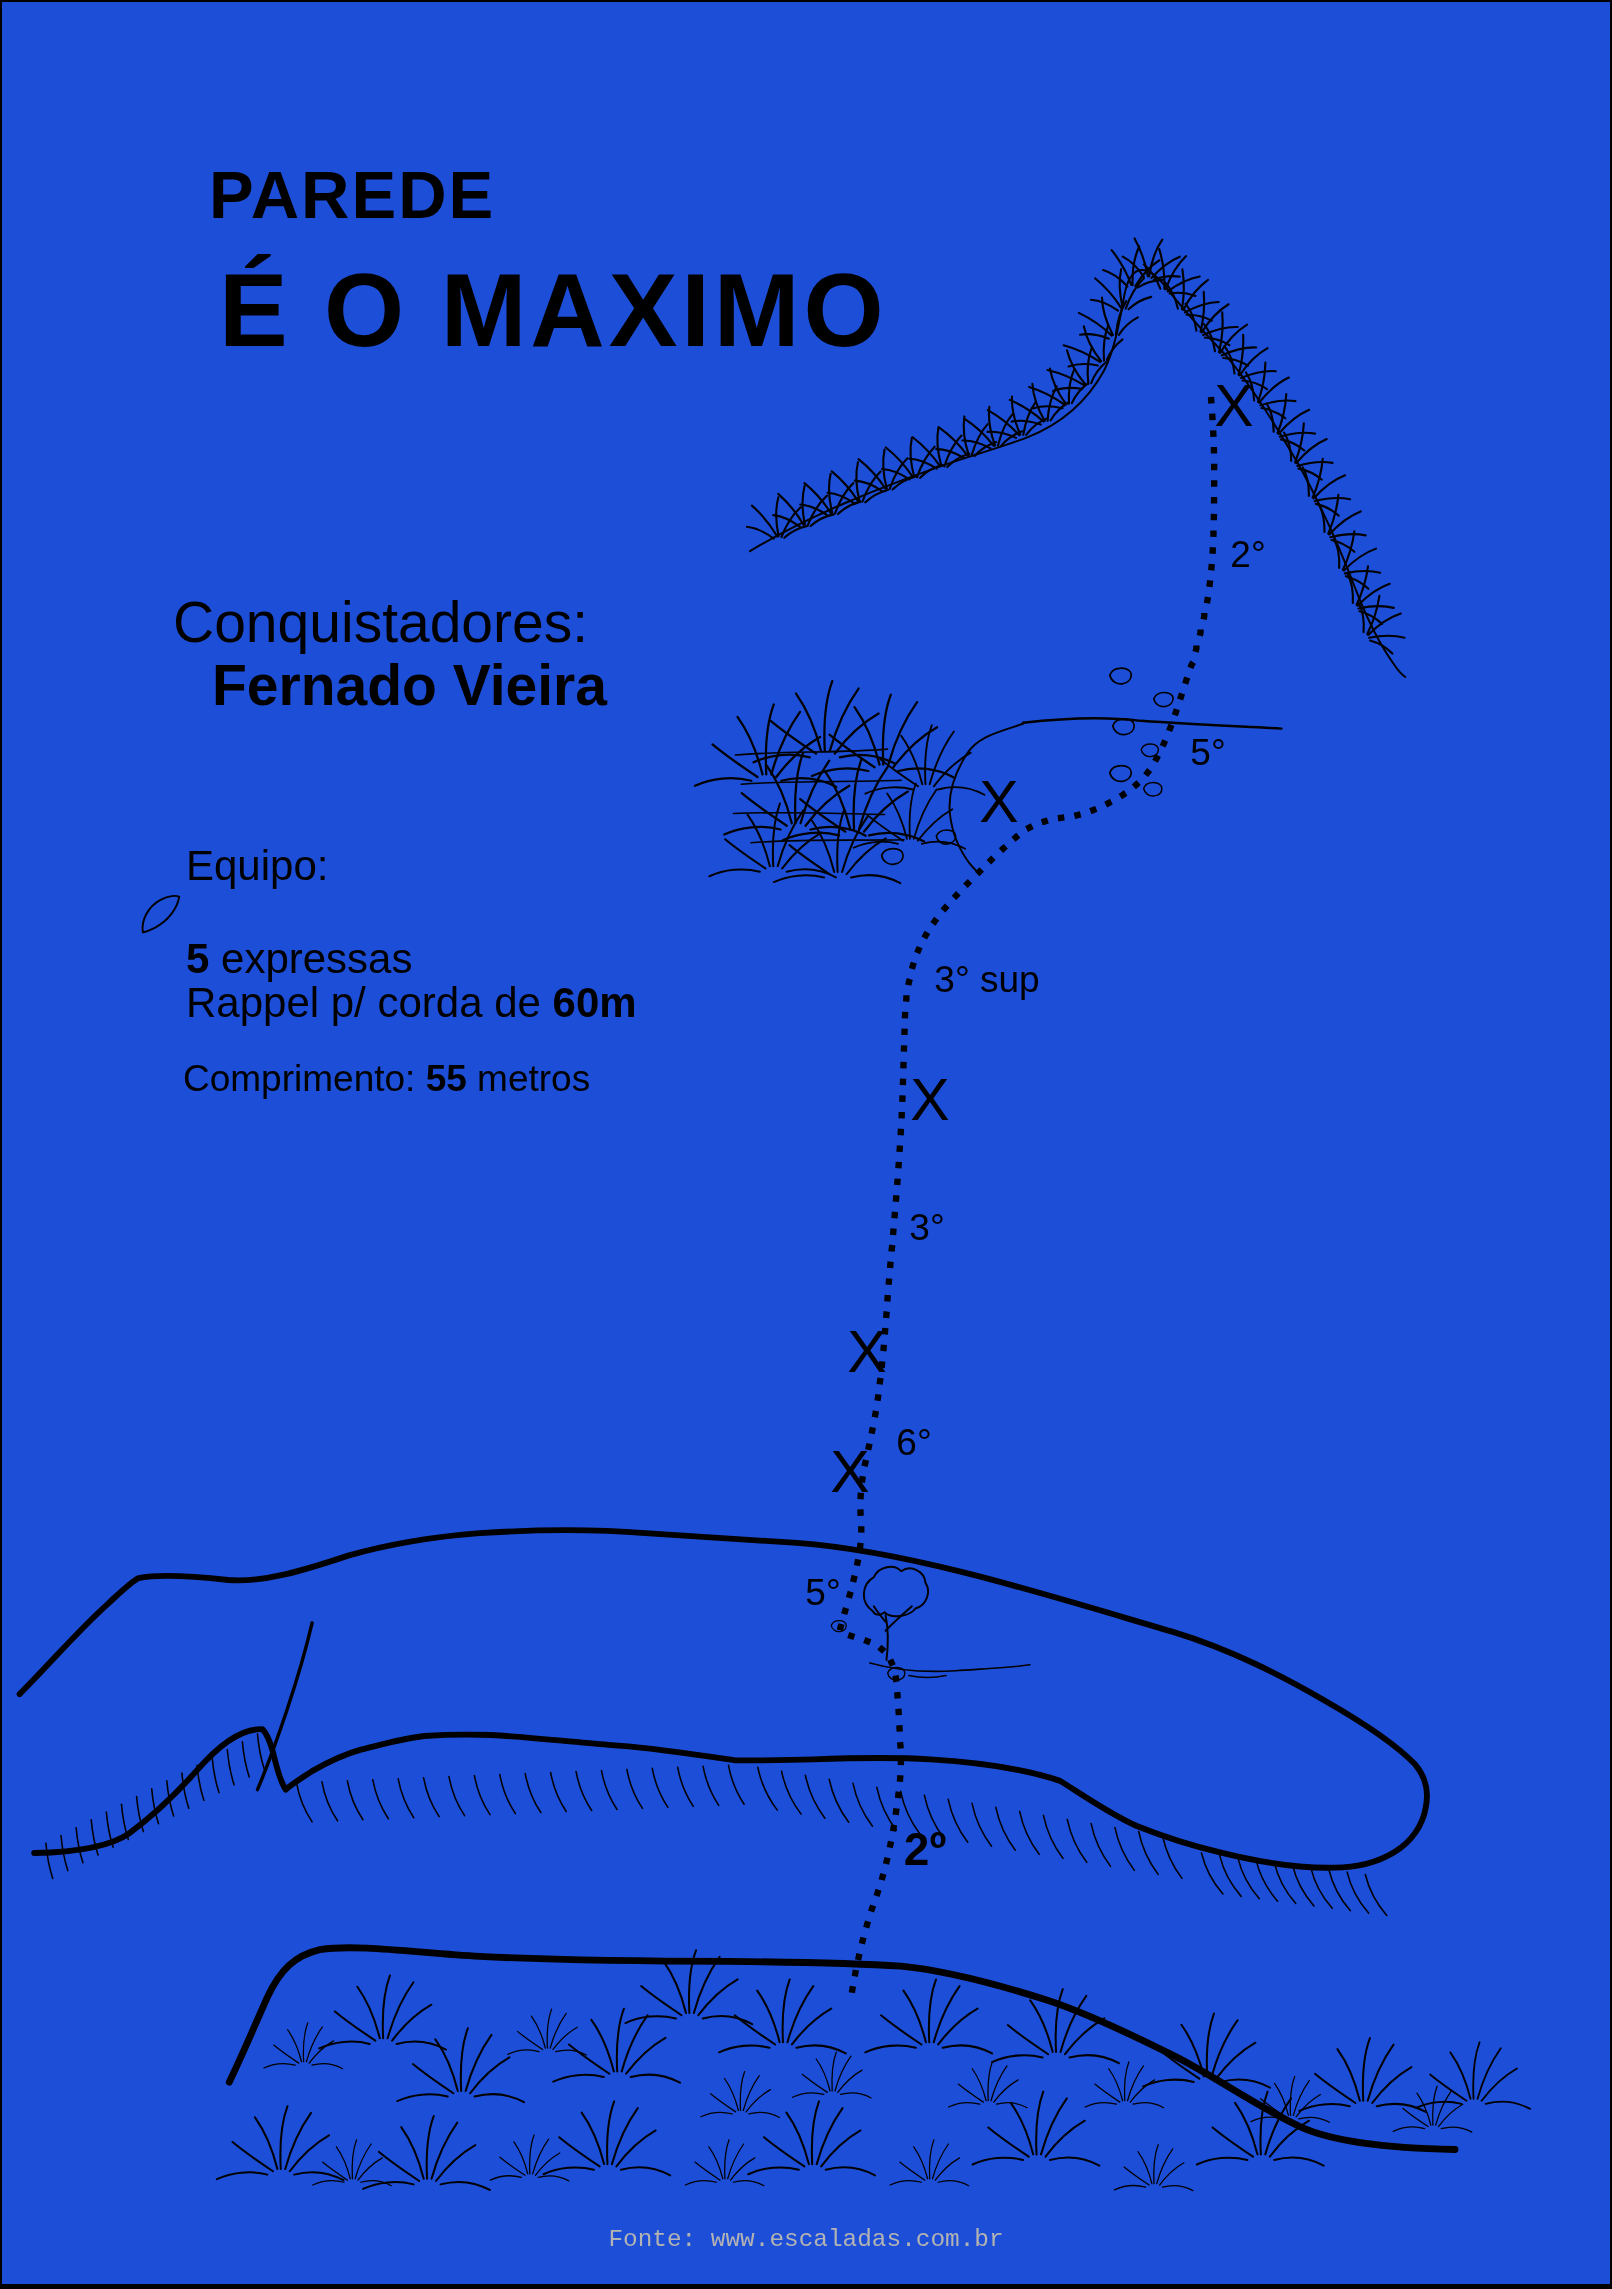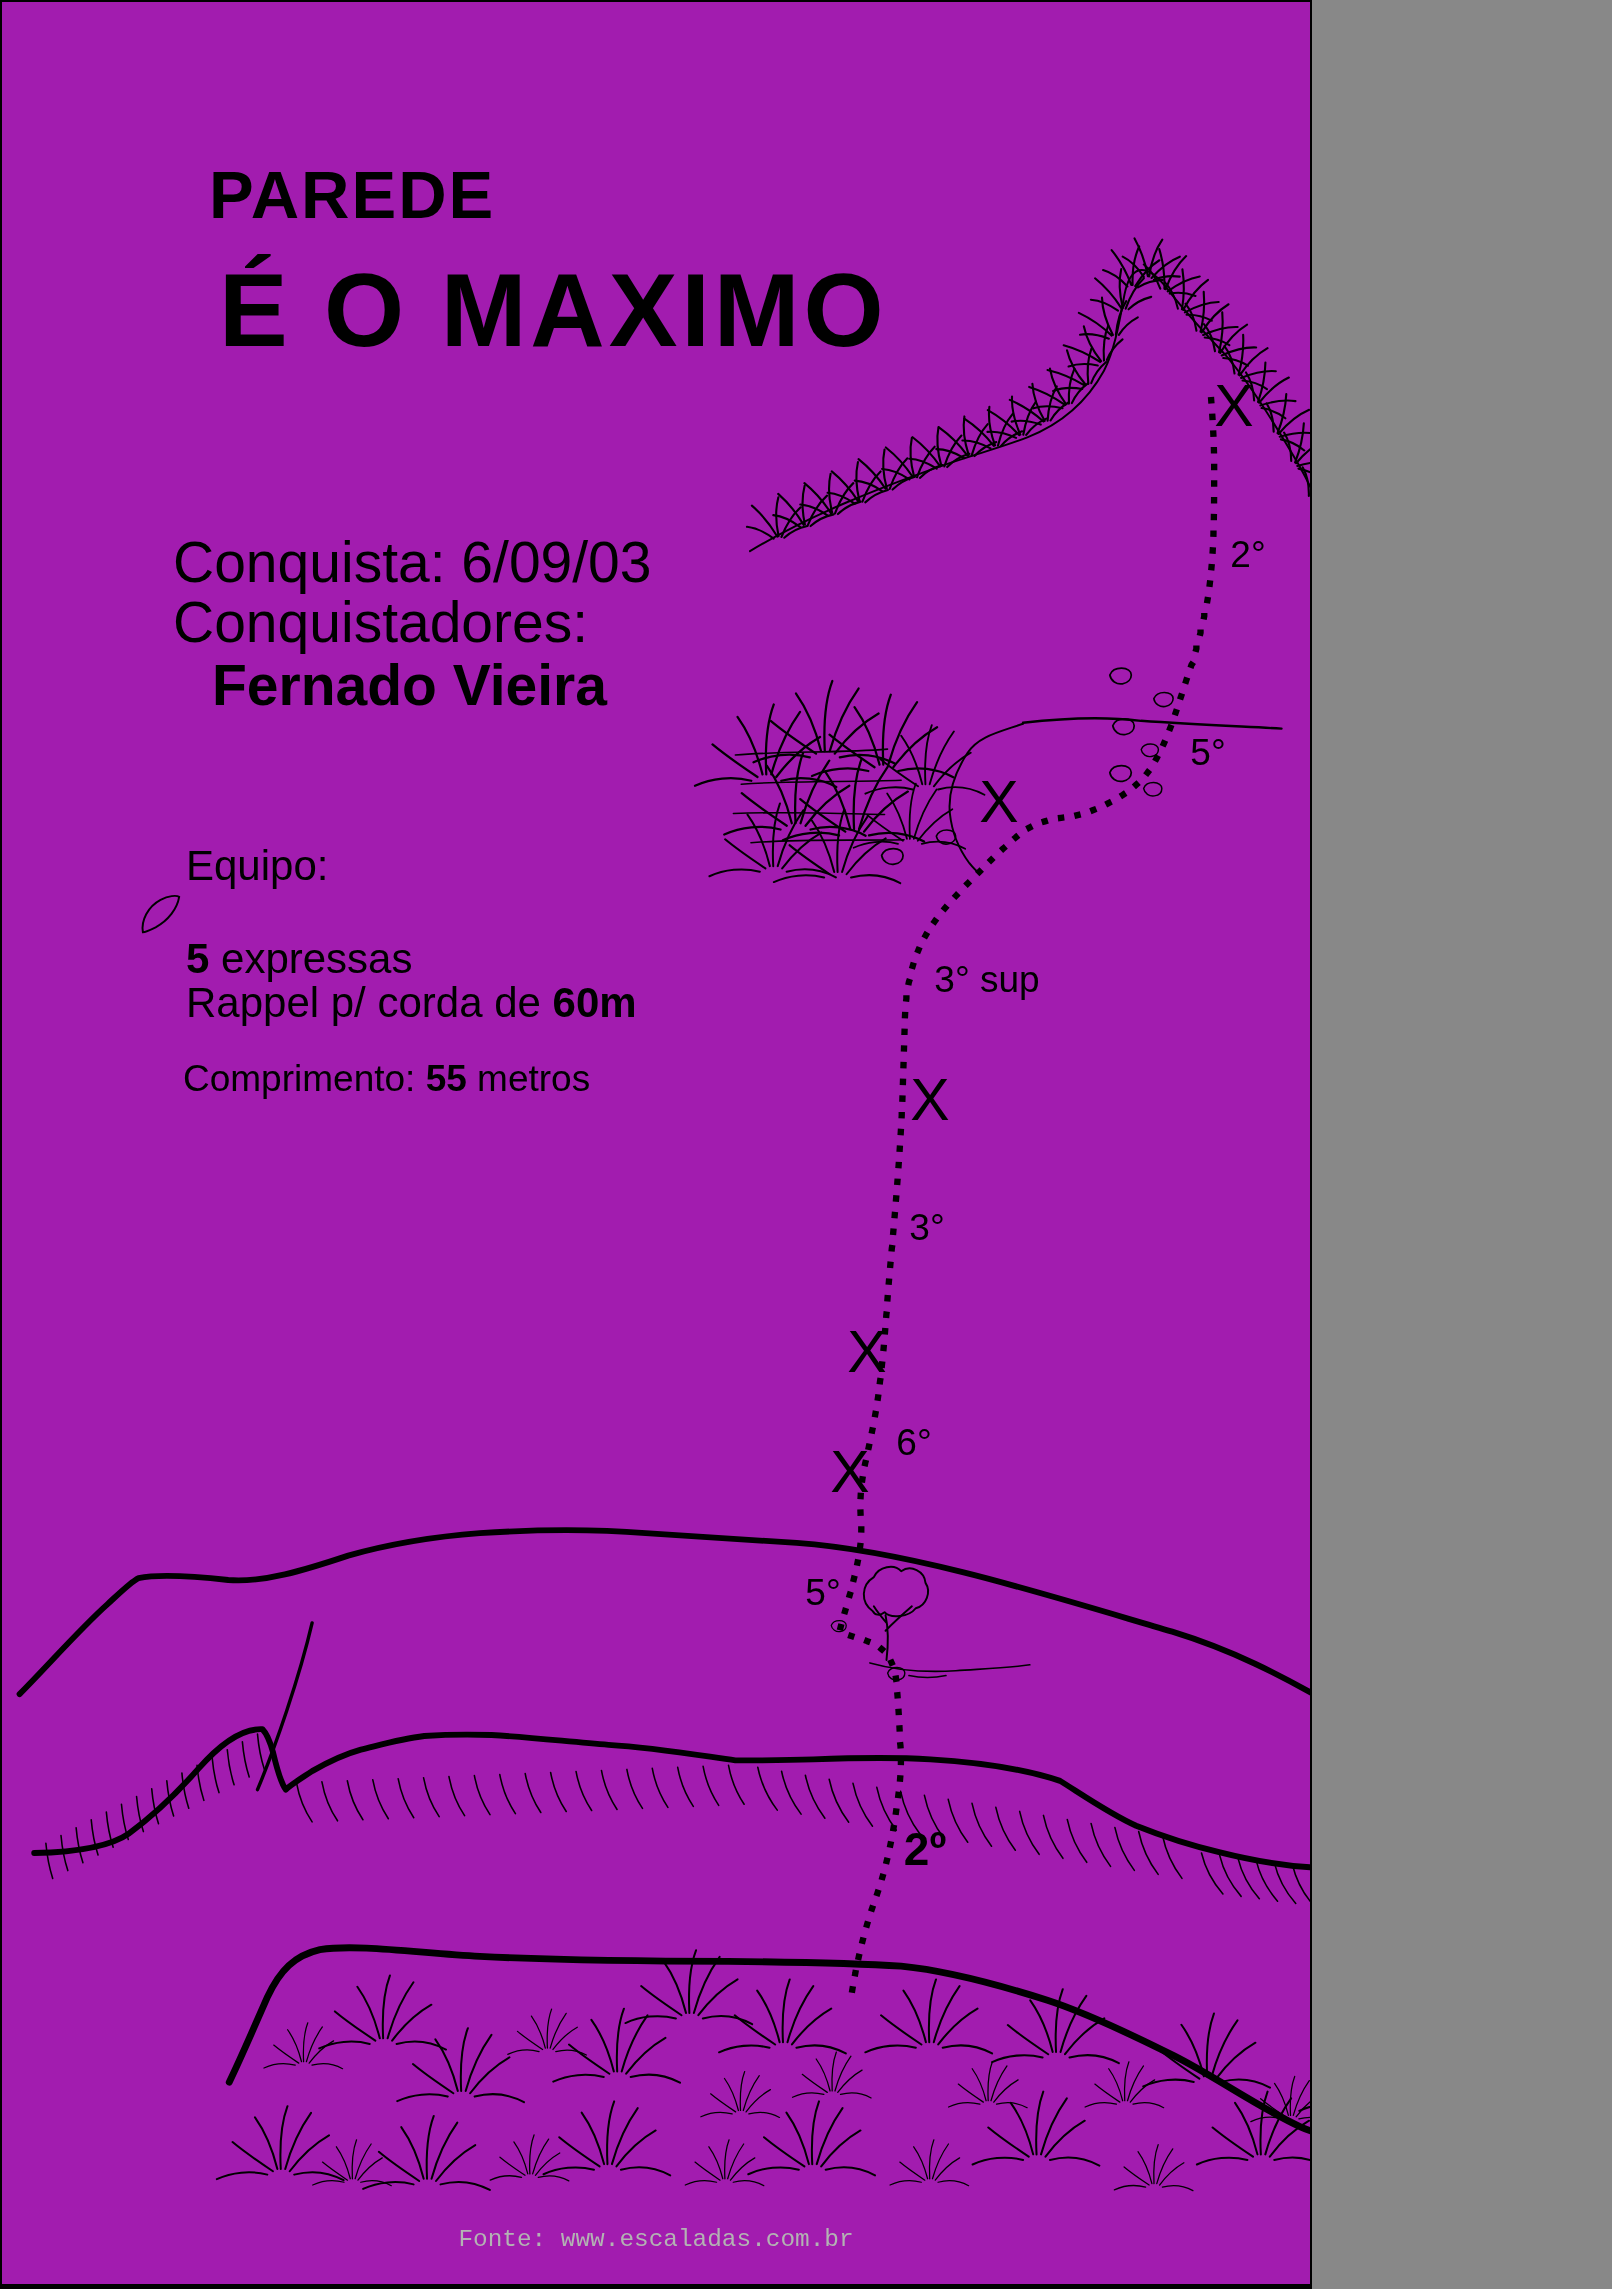--- a/index.html
+++ b/index.html
@@ -1,19 +1,19 @@
 <!DOCTYPE html>
 <html><head>
 <meta charset="utf-8">
 <style>
   html,body{margin:0;padding:0;background:#888;}
   .page{
     position:relative;
-    width:1312px;height:2290px;
-    background:#a21caf;
+    width:1612px;height:2290px;
+    background:#1d4ed8;
     box-sizing:border-box;
     border-left:2.9px solid #000;
     border-top:2.9px solid #000;
     border-right:2px solid #000;
     border-bottom:6.8px solid #000;
     overflow:hidden;
     font-family:"Liberation Sans", sans-serif;
     color:#000;
   }
   .abs{position:absolute;white-space:nowrap;line-height:1;}
@@ -220,21 +220,20 @@
         <path d="M-4,0 C-8,-16 -14,-32 -24,-46 M-1,0 C-2,-20 -1,-40 5,-56 M3,0 C8,-18 16,-36 26,-50 M7,2 C16,-10 28,-22 42,-30 M-8,2 C-20,-6 -32,-14 -44,-24 M-13,5 C-28,1 -45,3 -58,9 M11,5 C26,1 42,3 55,10" fill="none" stroke="#000000" stroke-width="1.8" stroke-linecap="round" stroke-linejoin="round" transform="translate(1510,2150) scale(1.035)"></path>
       </g>
       <g>
         <path d="M872,2038 C877,2008 885,1974 896,1944 C906,1916 913,1884 917,1854 C921,1827 923,1808 921,1784 C920,1761 919,1744 917,1721 C915,1708 911,1694 898,1686 C886,1678 869,1677 859,1670 C863,1654 869,1636 873,1619 C878,1599 882,1579 881,1559 C879,1537 881,1519 885,1499 C891,1472 897,1445 900,1417 C903,1394 905,1371 907,1344 C909,1314 912,1284 915,1249 C918,1214 921,1174 923,1134 C924,1104 925,1071 926,1039 C927,1019 930,999 936,982 C942,964 951,949 963,934 C975,919 989,905 1003,891 C1017,877 1033,861 1049,849 C1063,841 1077,837 1091,836 C1106,834 1123,828 1139,819 C1154,811 1167,801 1177,787 C1187,772 1194,755 1200,739 C1207,719 1213,699 1220,679 C1227,657 1232,635 1236,614 C1239,596 1241,575 1242,553 C1243,528 1243,502 1243,477 C1243,449 1241,420 1239,396" fill="none" stroke="#000000" stroke-width="6.5" stroke-linecap="square" stroke-linejoin="round" stroke-dasharray="0.1 17"></path>
       </g>
     </svg>
 
   <div class="abs title1">PAREDE</div>
   <div class="abs title2">É O MAXIMO</div>
 
-  <div class="abs cls clsline2">Conquista: 6/09/03</div>
   <div class="abs cls clsline3">Conquistadores:</div>
   <div class="abs name name1">Fernado Vieira</div>
 
   <div class="abs eq eqh">Equipo:</div>
   <svg class="leaf" width="51" height="51" viewBox="0 0 52 52">
     <path d="M6,42 C4,30 11,16 24,9 C32,5 40,4 43,6 C41,18 32,30 19,37 C13,40 8,42 6,42 Z" fill="none" stroke="#000" stroke-width="2"></path>
   </svg>
   <div class="abs eq eq2">
     <b>5</b><span> expressas</span>
   </div>

